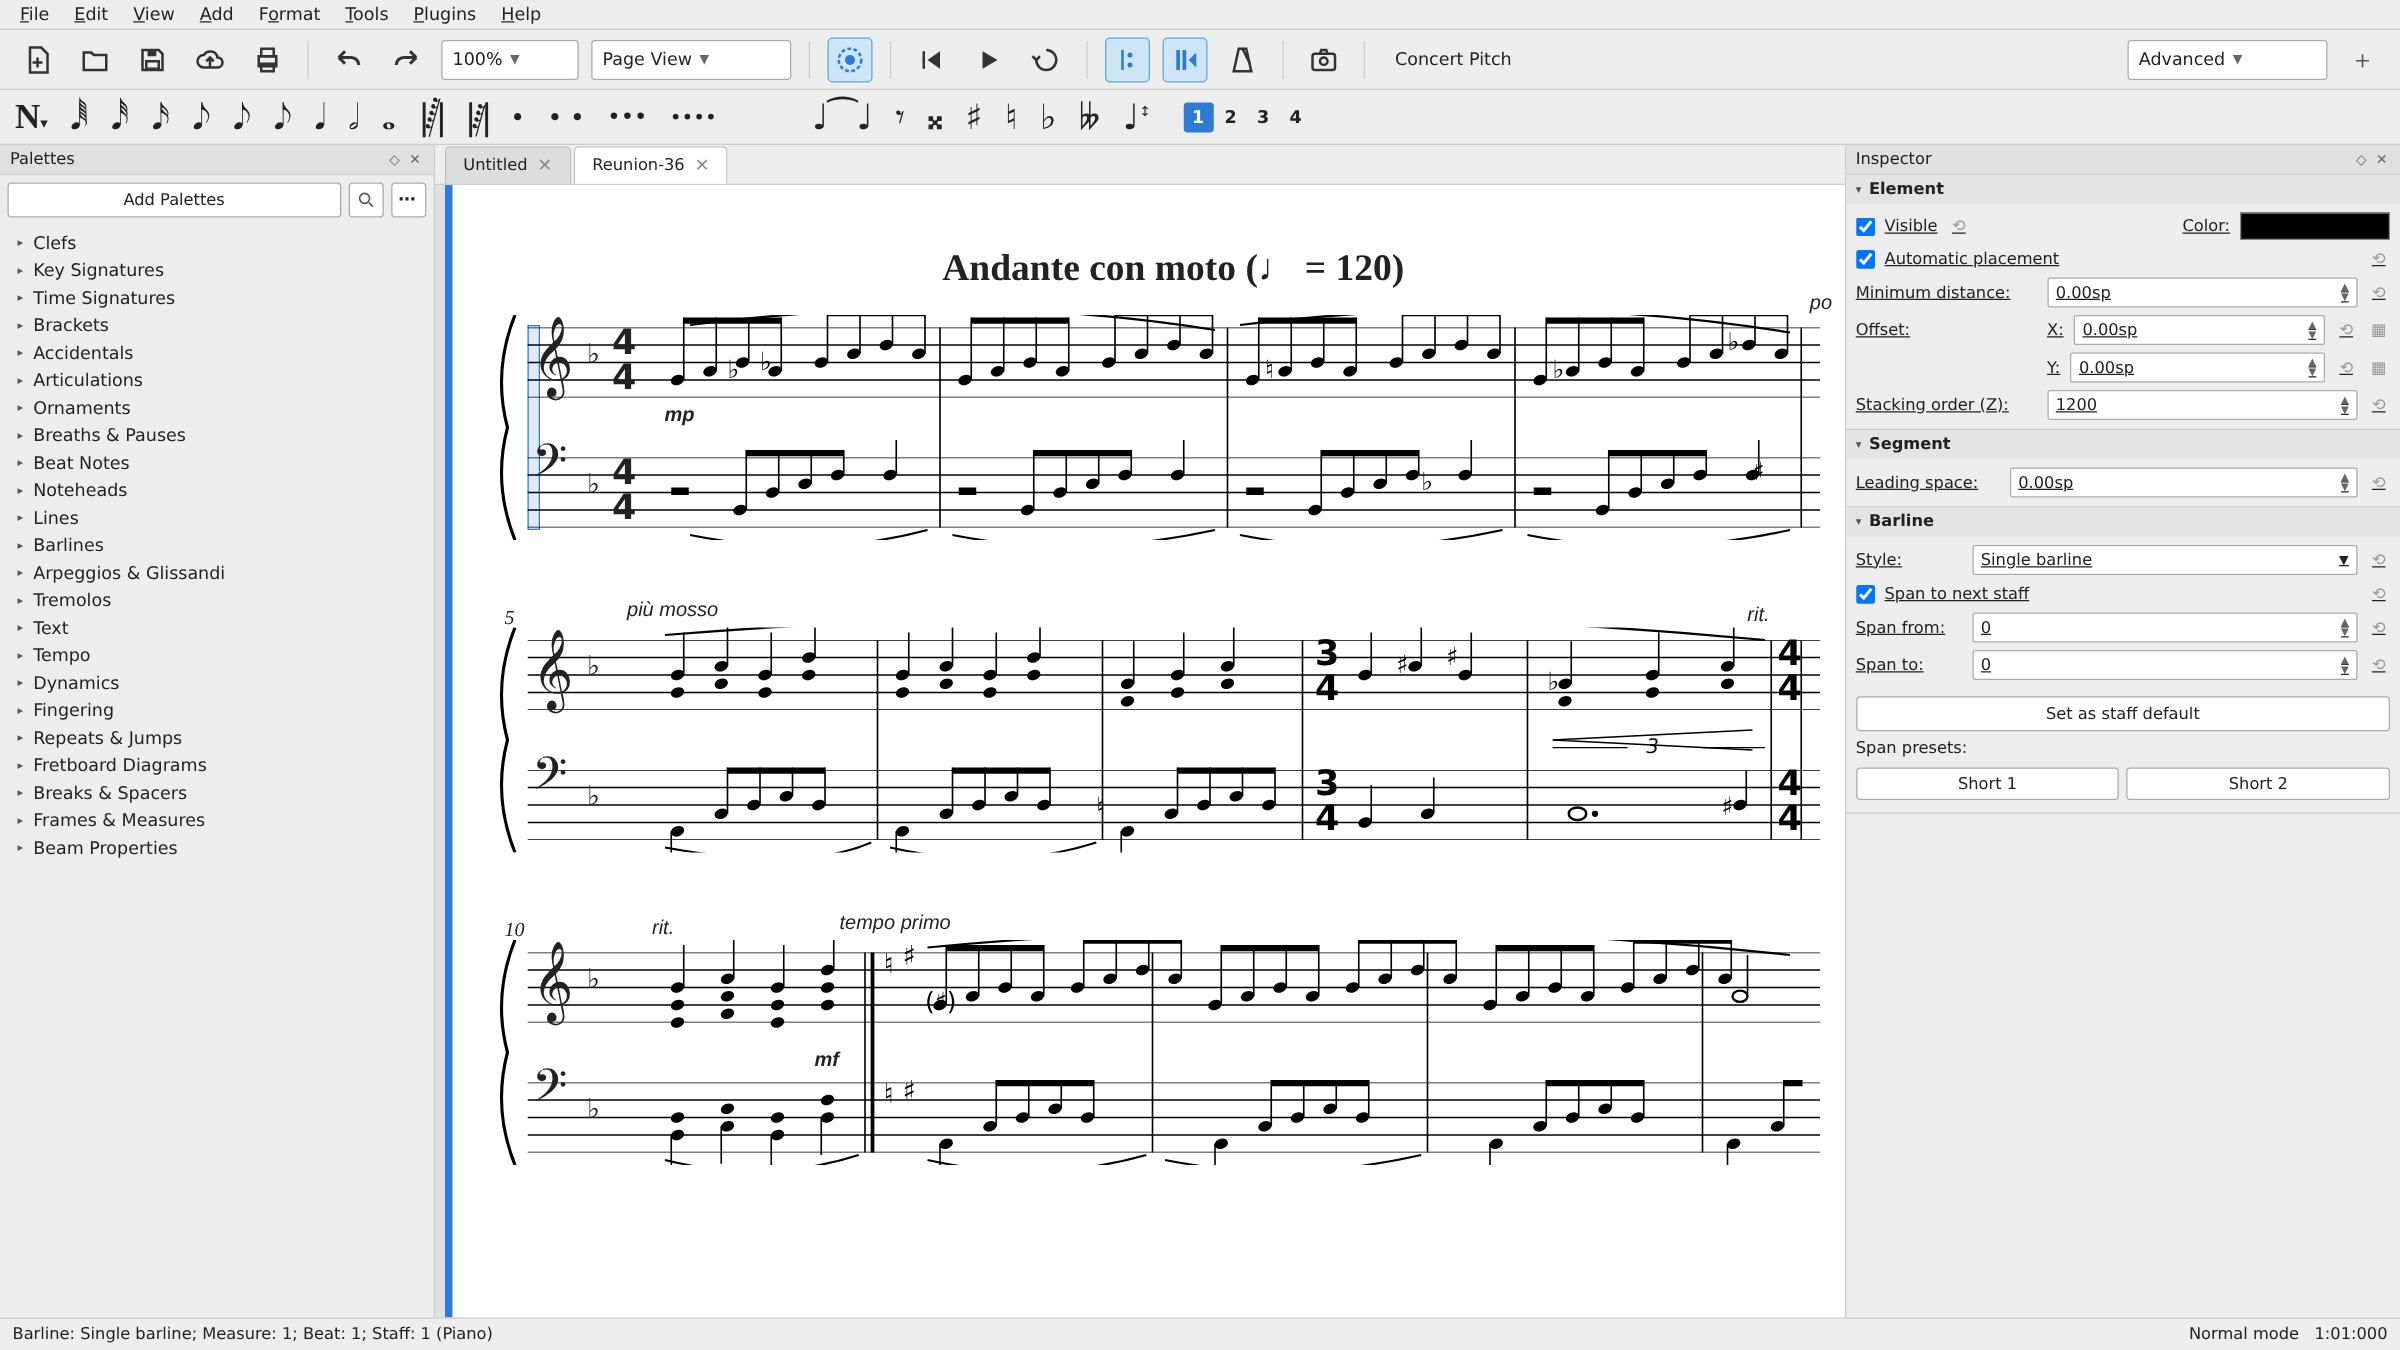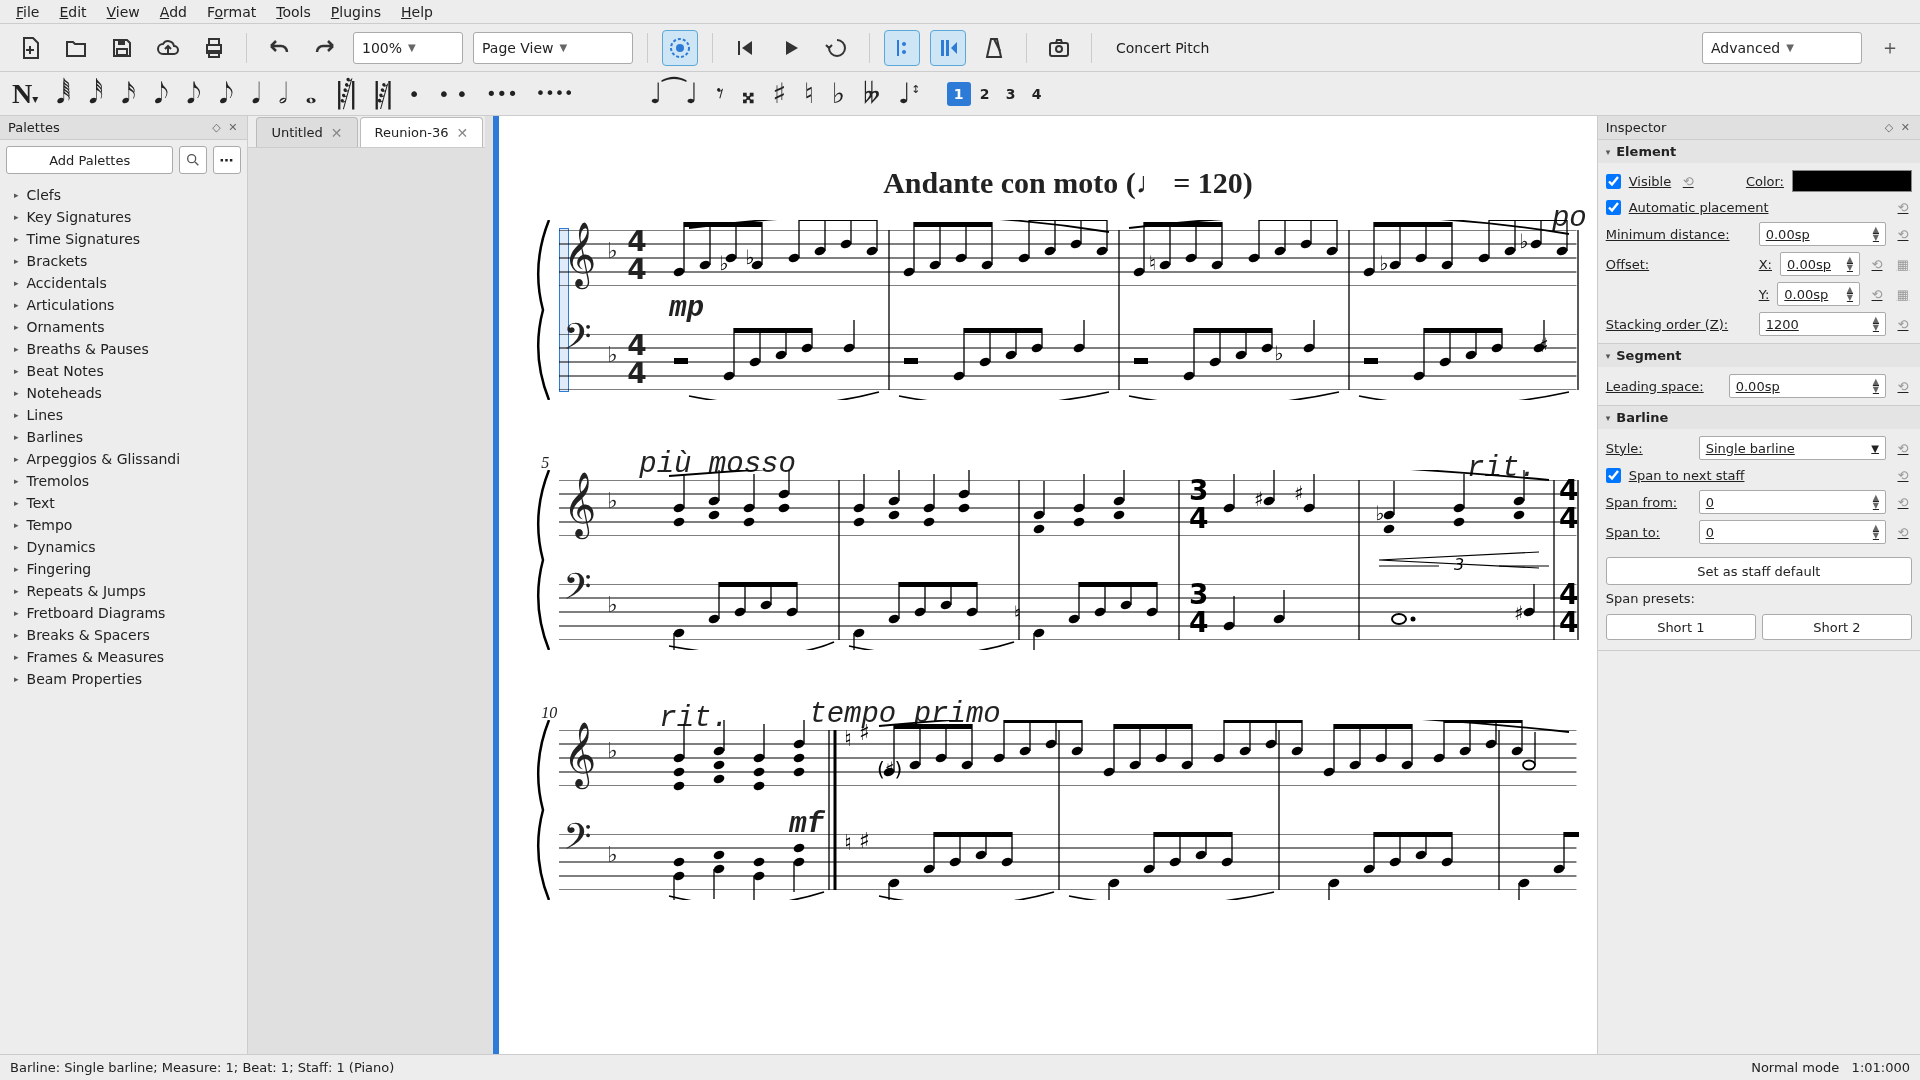--- a/index.html
+++ b/index.html
@@ -28,31 +28,31 @@
 .palettes { width: 352px; background: #ededed; border-right: 1px solid #ccc; display: flex; flex-direction: column; }
 .panel-header { height: 24px; display: flex; align-items: center; justify-content: space-between; padding: 0 8px; font-size: 13px; background: #e0e0e0; border-bottom: 1px solid #ccc; }
 .panel-header .ctrls { font-size: 11px; color: #666; letter-spacing: 2px; cursor: pointer; }
 .palette-top { display: flex; gap: 6px; padding: 6px; }
 .palette-top .addbtn { flex: 1; height: 28px; background: #fff; border: 1px solid #aaa; border-radius: 3px; display: flex; align-items: center; justify-content: center; cursor: pointer; font-size: 13px; }
 .palette-top .sq { width: 28px; height: 28px; background: #fff; border: 1px solid #aaa; border-radius: 3px; display: flex; align-items: center; justify-content: center; cursor: pointer; }
 .palette-list { flex: 1; overflow-y: auto; padding: 4px 0; }
 .palette-item { display: flex; align-items: center; gap: 8px; padding: 3px 14px; cursor: pointer; font-size: 14px; }
 .palette-item .tri { font-size: 9px; color: #555; }
 
-.score-wrap { flex: 1; display: flex; flex-direction: row; background: #e0e0e0; }
+.score-wrap { flex: 1; display: flex; flex-direction: column; background: #e0e0e0; }
 .tabs { height: 32px; display: flex; align-items: flex-end; background: #ededed; border-bottom: 1px solid #ccc; padding-left: 8px; }
 .tab { height: 30px; padding: 0 14px; display: flex; align-items: center; gap: 8px; background: #ddd; border: 1px solid #bbb; border-bottom: none; border-radius: 4px 4px 0 0; margin-right: 2px; cursor: pointer; font-size: 13px; }
 .tab.active { background: #fff; }
 .tab .x { color: #888; font-size: 14px; }
 .score-scroll { flex: 1; overflow: auto; display: flex; justify-content: flex-start; }
 .page { width: 1120px; background: #fff; margin-left: 8px; border-left: 6px solid #2d7bd6; position: relative; padding: 50px 20px 20px 60px; }
 .tempo-title { font-family: "Times New Roman", serif; font-weight: bold; font-size: 30px; font-style: normal; text-align: center; margin-bottom: 20px; }
 
 .system { position: relative; margin-bottom: 70px; }
-.expr { position: absolute; font-family: Liberation Mono, monospace; font-style: italic; font-size: 29px; }
+.expr { position: absolute; font-family: Liberation Sans, sans-serif; font-style: italic; font-size: 16px; }
 .measnum { position: absolute; font-family: "Times New Roman", serif; font-style: italic; font-size: 16px; left: -18px; top: -16px; }
 .grandstaff { position: relative; height: 180px; }
 .brace { position: absolute; left: -30px; top: 0; height: 180px; width: 24px; }
 .staff { position: absolute; left: 0; right: 0; height: 56px; }
 .staff.treble { top: 10px; }
 .staff.bass { top: 114px; }
 .staff-lines line { stroke: #000; stroke-width: 1.2; }
 .clef { font-family: serif; font-size: 56px; position: absolute; left: 4px; }
 .staff.treble .clef { top: -8px; }
 .staff.bass .clef { top: -18px; font-size: 44px; }

